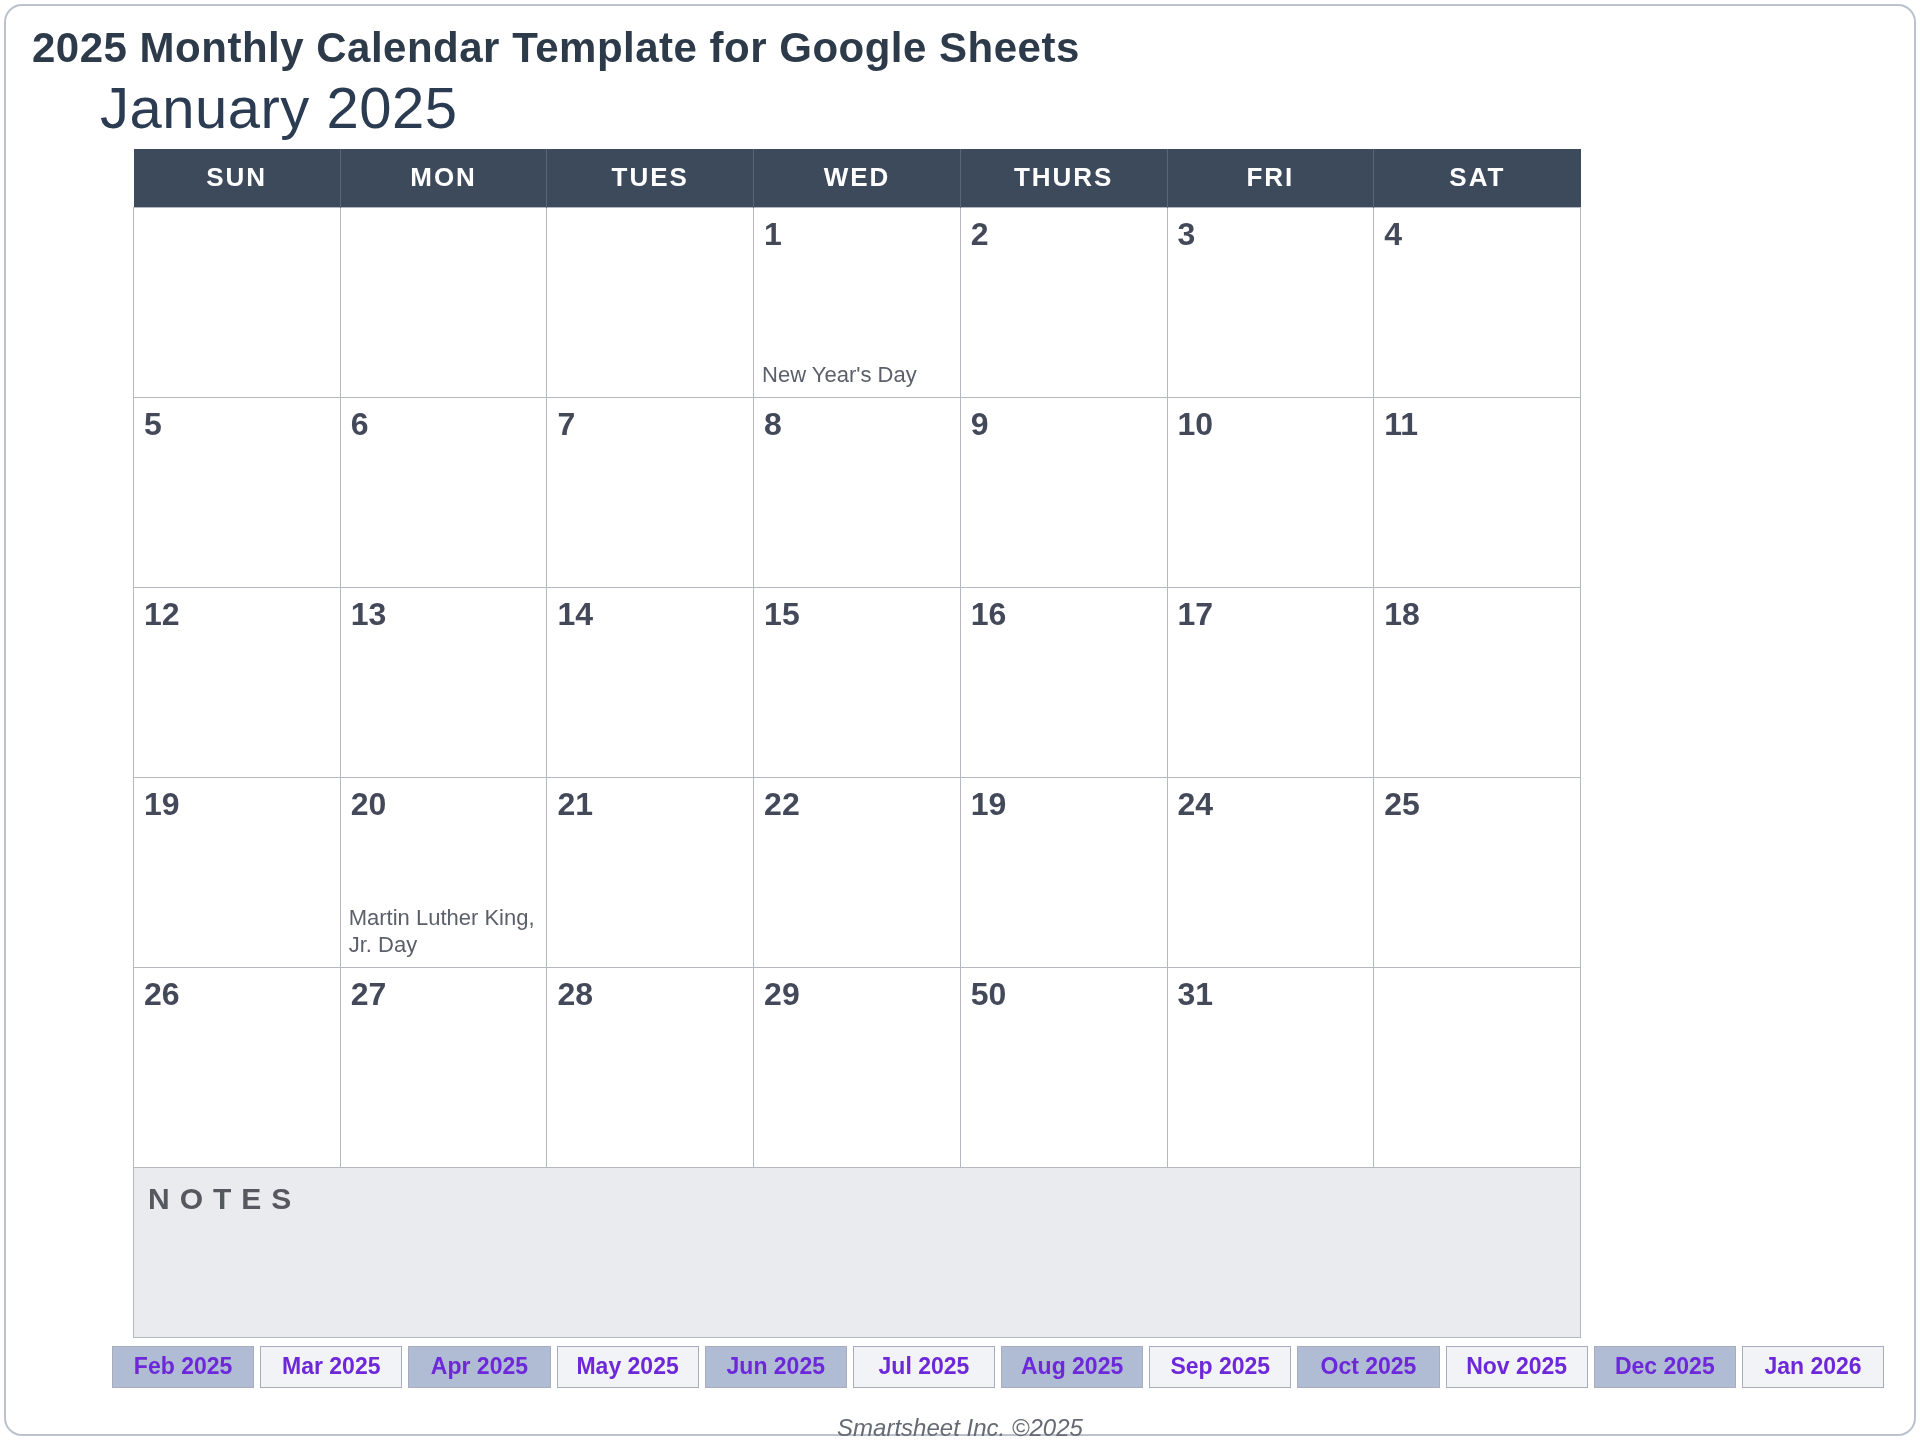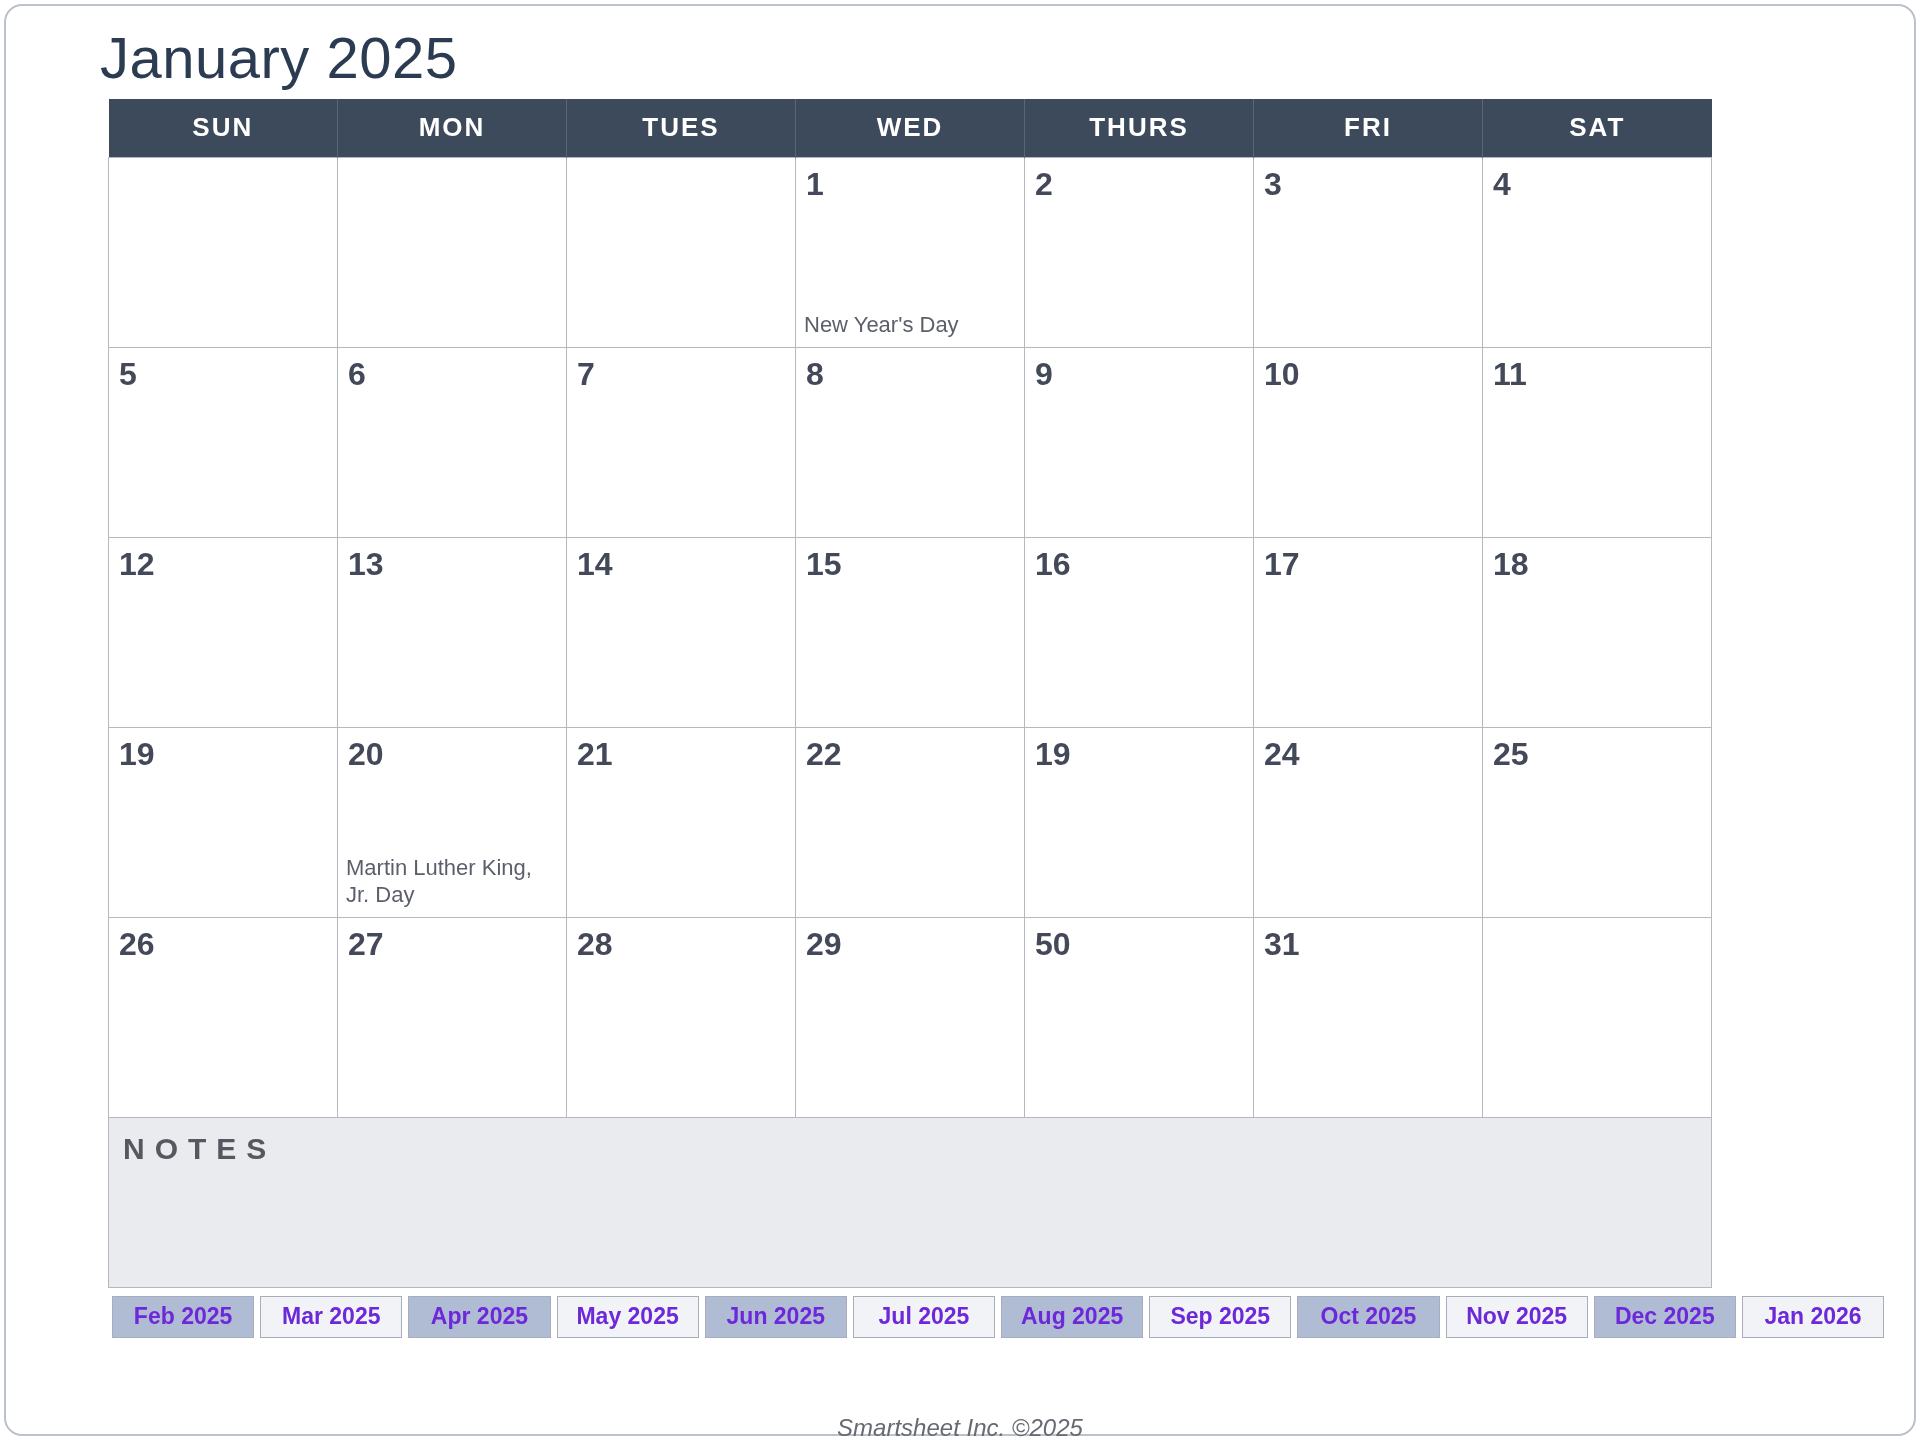--- a/index.html
+++ b/index.html
@@ -30,22 +30,22 @@
     }
     .month-title {
       font-size: 58px;
       font-weight: 400;
       color: #2b3c52;
       margin-left: 68px;
       margin-bottom: 8px;
       letter-spacing: 0.5px;
     }
     .calendar {
-      width: 1604px;
-      margin-left: 76px;
+      width: 1448px;
+      margin-left: 101px;
       border-collapse: collapse;
       table-layout: fixed;
     }
     .calendar th {
       background: #3d4a5c;
       color: #ffffff;
       font-weight: 700;
       font-size: 26px;
       letter-spacing: 2px;
       height: 58px;
@@ -125,20 +125,21 @@
       font-size: 24px;
       font-style: italic;
       color: #656a73;
     }
   </style>
 </head>
 <body>
 
 <div class="page-frame">
 
+  <div class="template-title">2025 Monthly Calendar Template for Google Sheets</div>
   <div class="month-title">January 2025</div>
 
   <table class="calendar">
     <tbody>
         <tr>
       <th>SUN</th>
       <th>MON</th>
       <th>TUES</th>
       <th>WED</th>
       <th>THURS</th>

